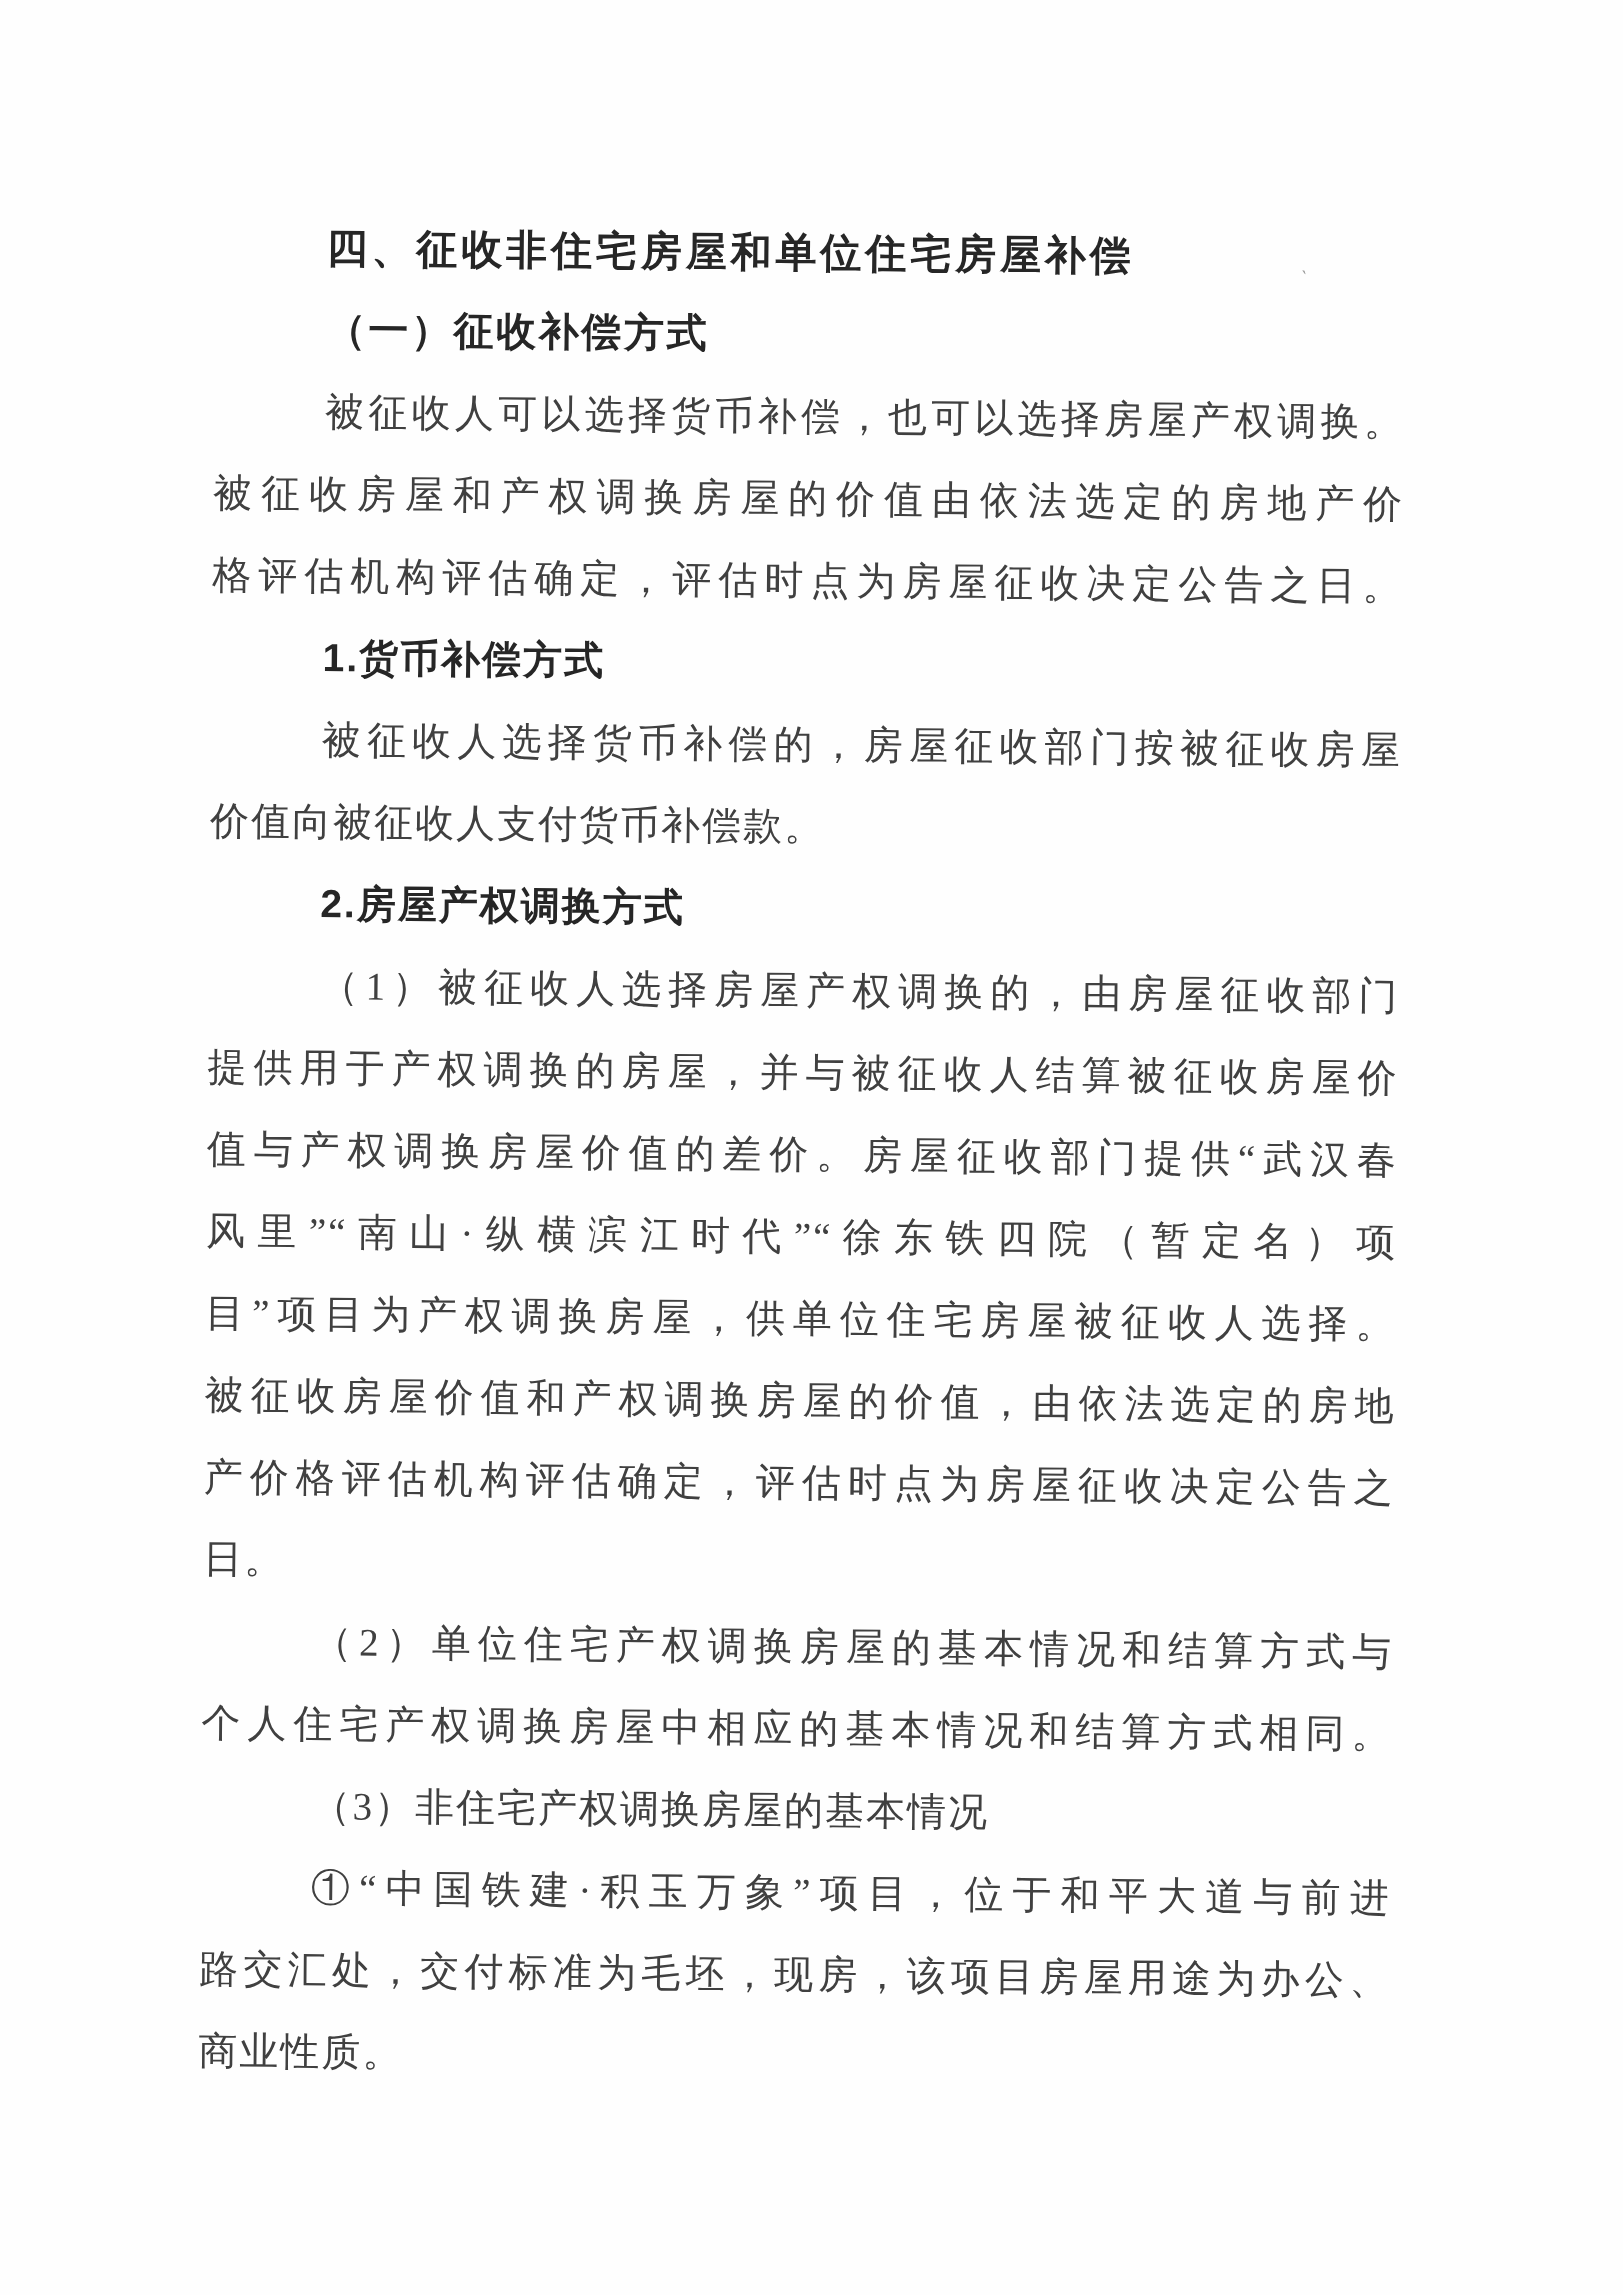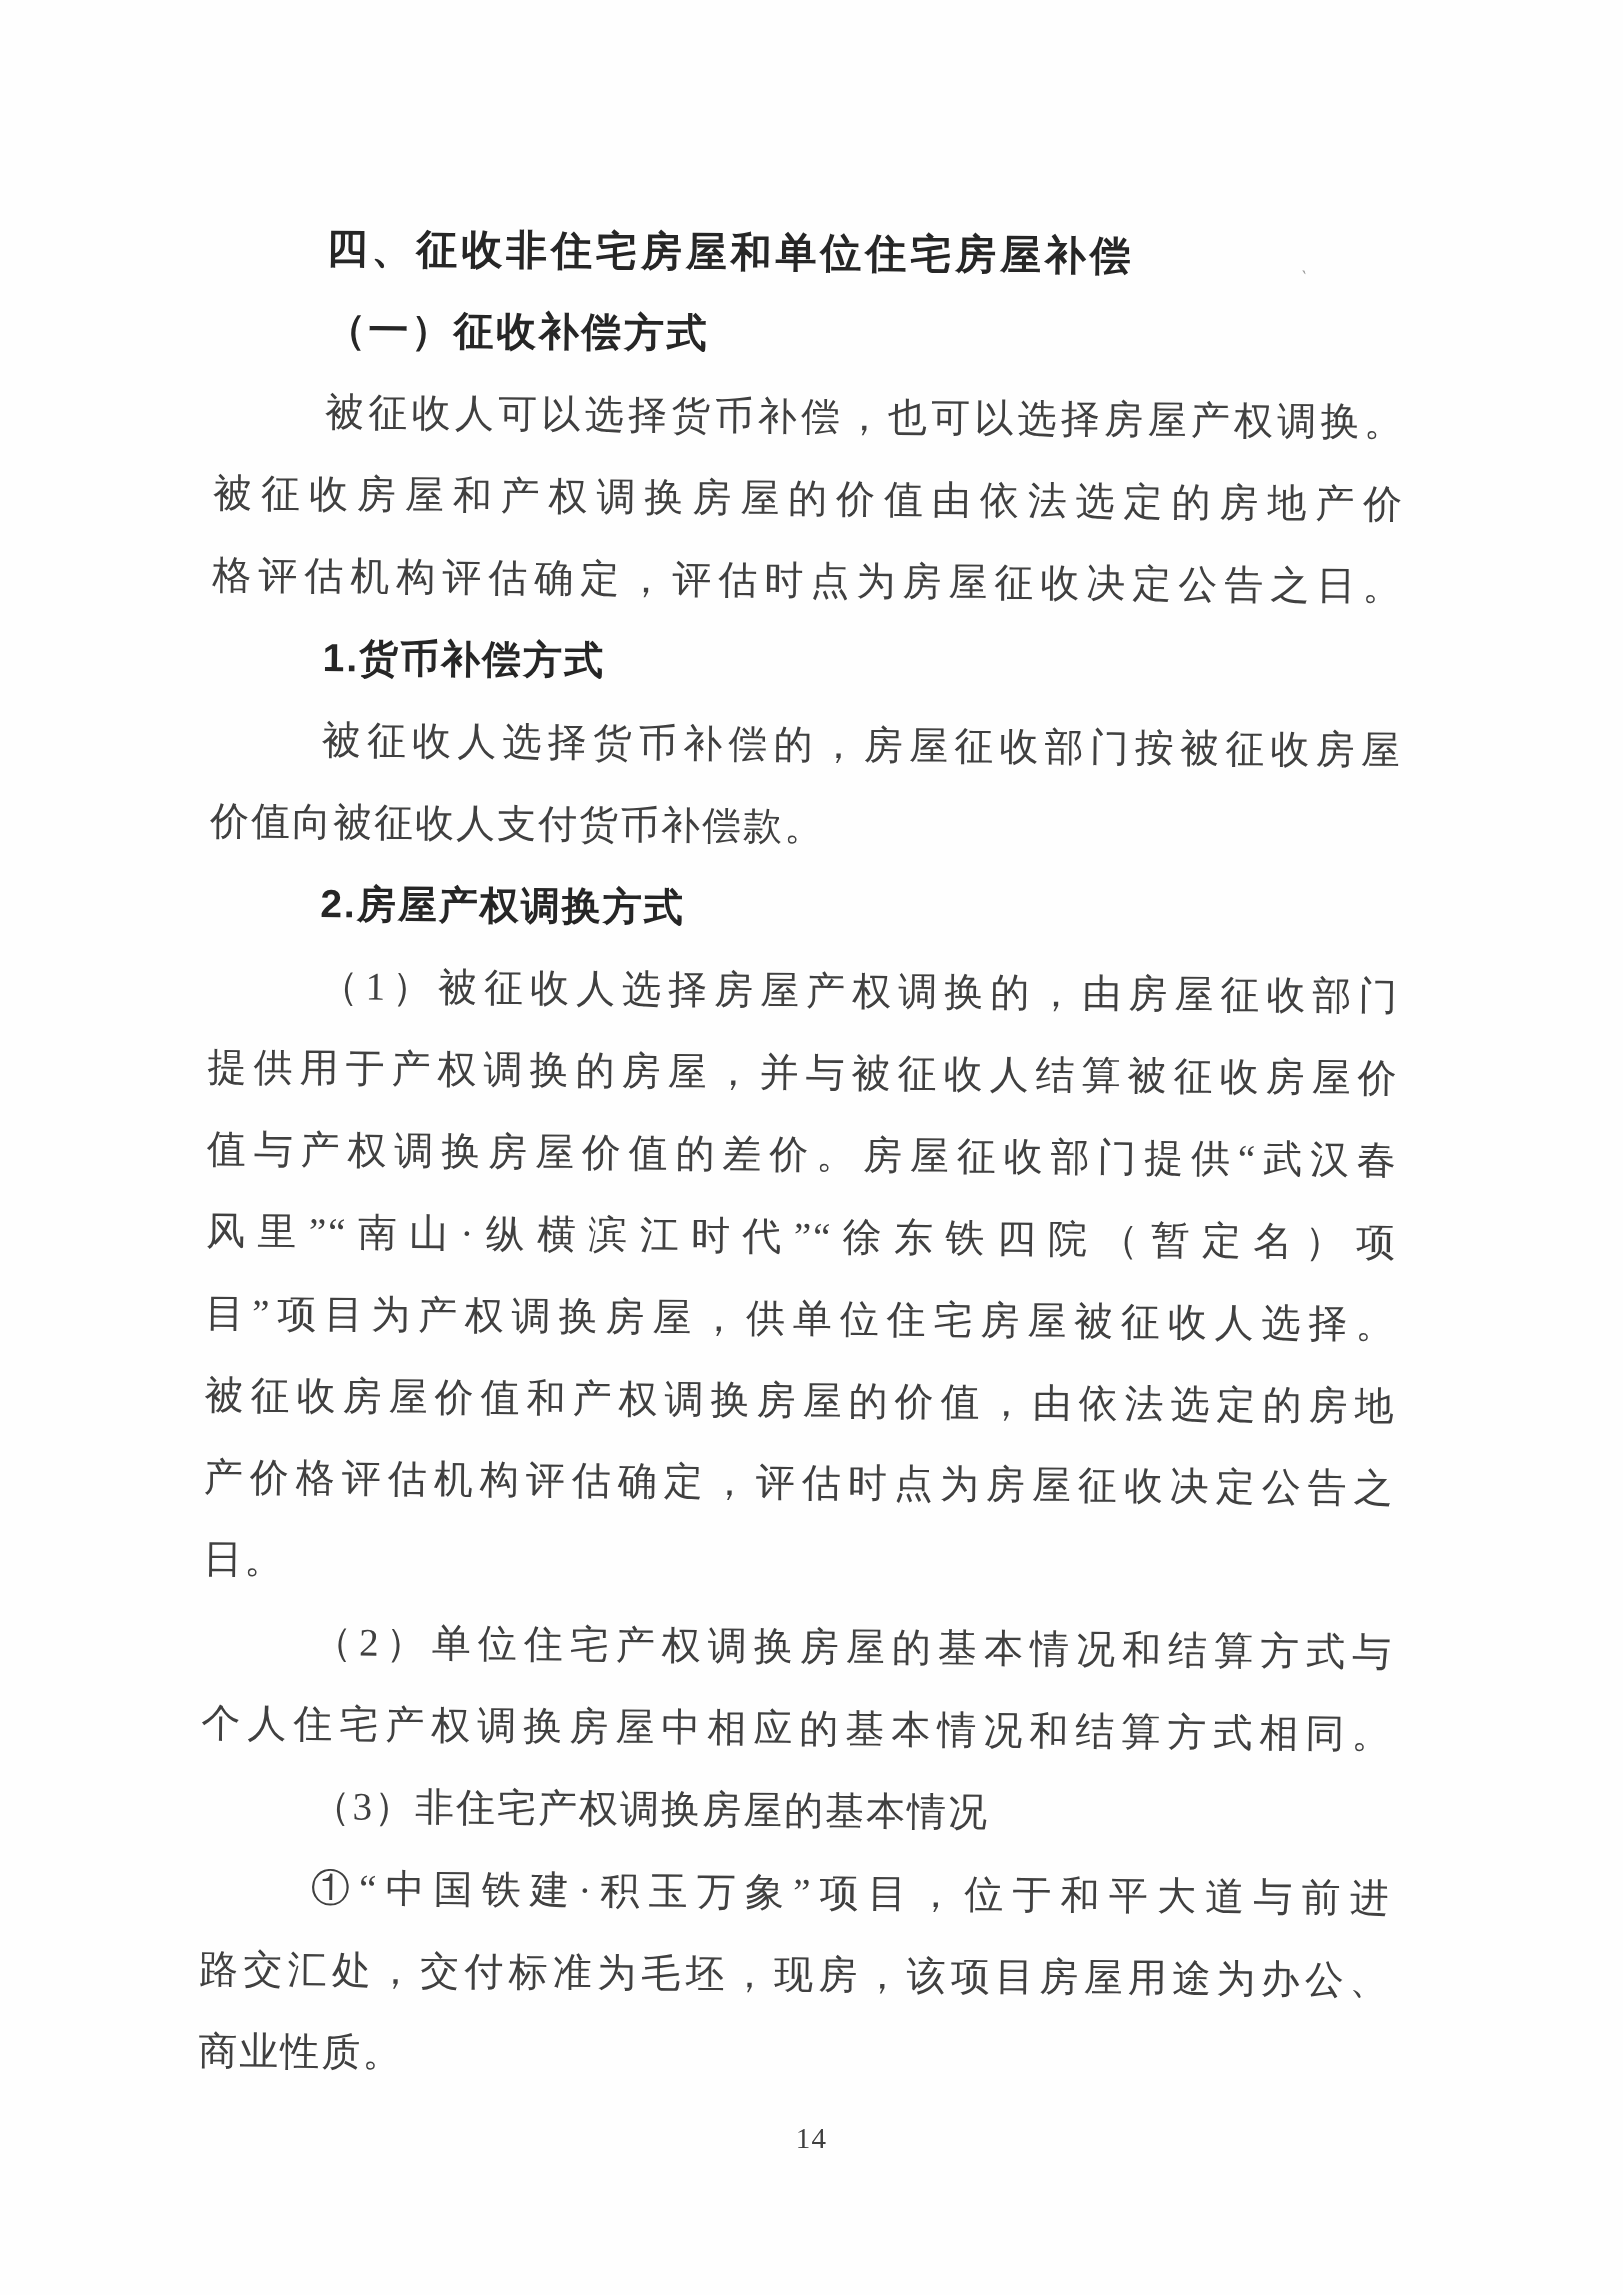--- a/index.html
+++ b/index.html
@@ -109,16 +109,15 @@
       <div class="line body full">产价格评估机构评估确定，评估时点为房屋征收决定公告之</div>
       <div class="line body">日。</div>
       <div class="line body indent full">（2）单位住宅产权调换房屋的基本情况和结算方式与</div>
       <div class="line body full">个人住宅产权调换房屋中相应的基本情况和结算方式相同。</div>
       <div class="line body indent">（3）非住宅产权调换房屋的基本情况</div>
       <div class="line body indent full">①“中国铁建·积玉万象”项目，位于和平大道与前进</div>
       <div class="line body full">路交汇处，交付标准为毛坯，现房，该项目房屋用途为办公、</div>
       <div class="line body">商业性质。</div>
     </div>
 
-  <div class="page-number">14</div>
 
 </div>
 
 
 </body></html>

